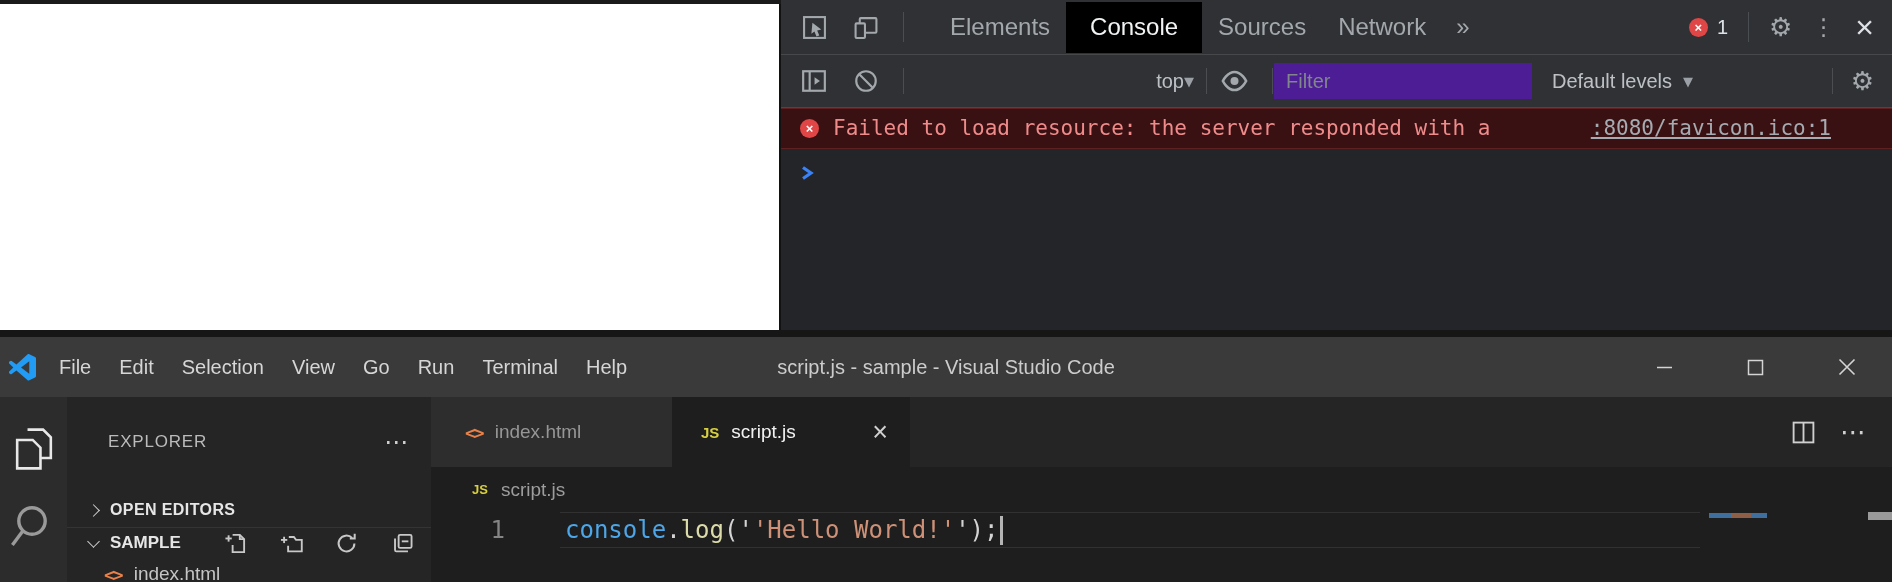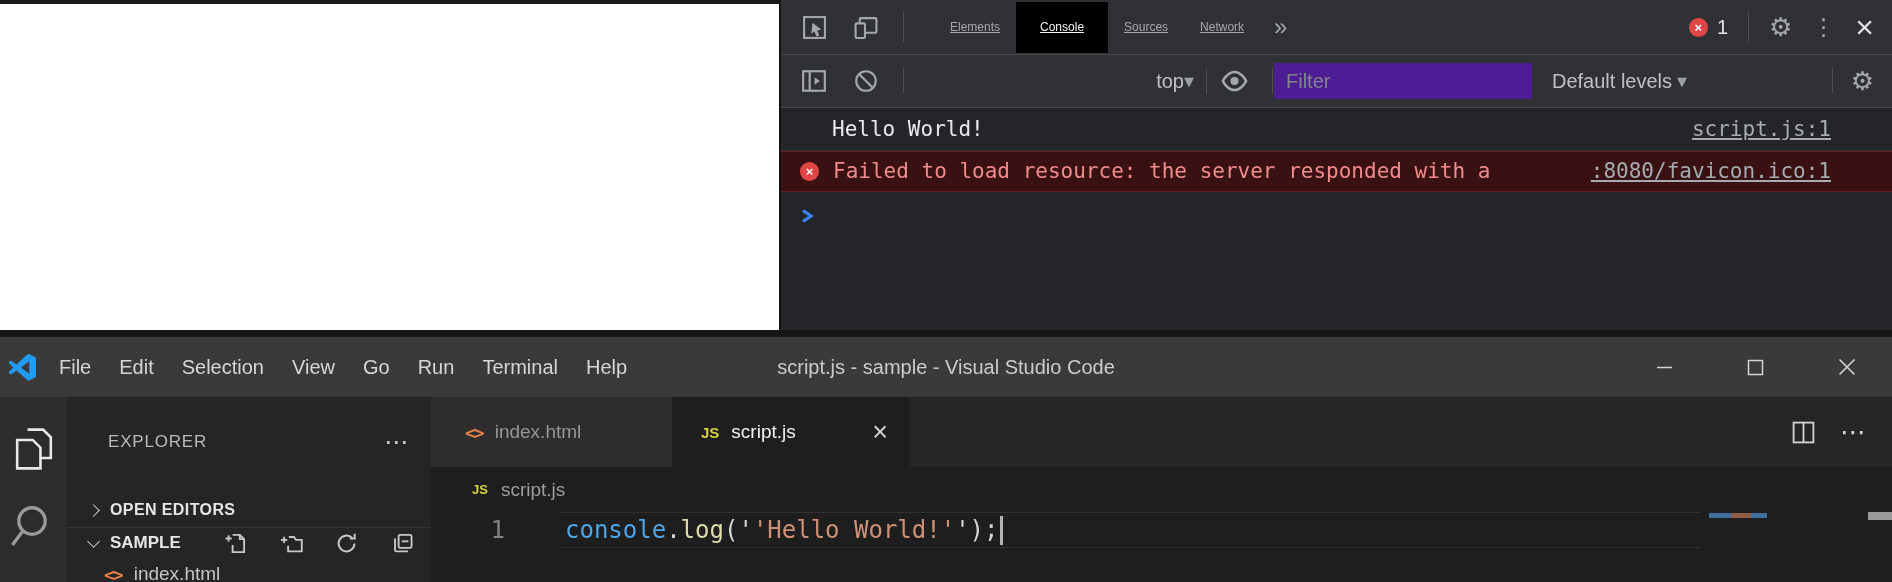--- a/index.html
+++ b/index.html
@@ -13,21 +13,21 @@
 
   
   #devtools { position:absolute; left:779px; top:0; width:1113px; height:337px;
               background:var(--devtools-console-bg); border-left:2px solid #121212; }
   .dt-tabbar { height:55px; display:flex; align-items:center; background:var(--devtools-bar-bg);
                border-bottom:1px solid #47484a; padding-left:21px; }
   .dt-iconbtn { display:flex; align-items:center; justify-content:center; }
   .dt-sep { width:1px; height:30px; background:#4a4d51; }
   .dt-tabs { display:flex; align-items:center; height:100%; margin-left:30px; }
   .dt-tab { padding:0 16px; height:55px; display:flex; align-items:center;
-            font-size:12px; color:var(--devtools-muted);text-decoration:underline; }
+            font-size:24px; color:var(--devtools-muted); }
   .dt-tab.active { background:var(--devtools-active-tab-bg); color:#f1f3f4; height:51px; margin:2px 0; padding:0 24px; }
   .dt-moretabs { color:var(--devtools-muted); font-size:24px; margin-left:14px; }
   .dt-right { margin-left:auto; display:flex; align-items:center; padding-right:18px; }
   .badge { width:19px; height:19px; border-radius:50%; background:var(--error-icon-bg); color:#fff;
            font-size:13px; font-weight:bold; display:flex; align-items:center; justify-content:center; }
   .badge-count { color:#dee1e6; font-size:20px; margin-left:9px; }
   .dt-right .dt-sep { margin:0 20px; }
   .gear { color:var(--devtools-muted); font-size:26px; line-height:1;
           font-family:"DejaVu Sans", sans-serif; }
   .kebab { color:var(--devtools-muted); font-size:23px; margin:0 20px; font-family:"DejaVu Sans", sans-serif; }
@@ -37,21 +37,21 @@
                 border-bottom:1px solid #47484a; padding-left:19px; }
   .dt-toolbar .dt-sep { margin:0 24px; height:26px; }
   .frame-select { width:266px; display:flex; align-items:center; justify-content:flex-end;
                   color:#bdc1c6; font-size:20px; }
   .dd-arrow { font-size:13px; color:#9aa0a6; font-family:"DejaVu Sans", sans-serif; }
   .filter-box { width:258px; height:36px; background:#4c1d95; display:flex; align-items:center;
                 padding-left:12px; margin-left:-10px; }
   .filter-box input { background:transparent; border:none; outline:none; color:#bdc1c6;
                       font-size:20px; width:230px; font-family:"Liberation Sans",sans-serif; }
   .filter-box input::placeholder { color:#80868b; }
-  .levels { margin-left:20px; display:flex; align-items:center; gap:5px; color:#bdc1c6; font-size:20px; }
+  .levels { margin-left:20px; display:flex; align-items:center; gap:11px; color:#bdc1c6; font-size:20px; }
   .dt-spacer { flex:1; }
   .dt-toolbar .gear { margin-right:18px; }
 
   .c-row-log { height:43px; display:flex; align-items:center; padding-left:51px;
                border-bottom:1px solid #343537; font-size:21px; color:var(--devtools-text); }
   .src-link { margin-left:auto; margin-right:61px; color:var(--link-color);
               text-decoration:underline; font-size:21px; }
   .c-row-error { background:var(--error-row-bg); border-top:1px solid var(--error-row-border);
                  border-bottom:1px solid var(--error-row-border);
                  display:flex; align-items:flex-start; padding:6px 0 6px 19px;
@@ -201,24 +201,20 @@
       <div class="levels">
         <span>Default levels</span>
         <span class="dd-arrow">▼</span>
       </div>
       <span class="dt-spacer"></span>
       <span class="dt-sep" style="margin:0 18px"></span>
       <span class="gear">⚙</span>
     </div>
 
     <div class="dt-console mono">
-      <div class="c-row-log">
-        <span>Hello World!</span>
-        <span class="src-link">script.js:1</span>
-      </div>
       <div class="c-row-error">
         <span class="err-icon">×</span>
         <span class="err-text"><span>Failed to load resource: the server responded with a</span><br>
         </span>
         <span class="src-link">:8080/favicon.ico:1</span>
       </div>
       <div class="c-prompt">
         <svg width="15" height="18" viewBox="0 0 15 18">
           <path d="M3 3.5 L11 9 L3 14.5" stroke="#3b82f6" stroke-width="3.2" fill="none"></path>
         </svg>

